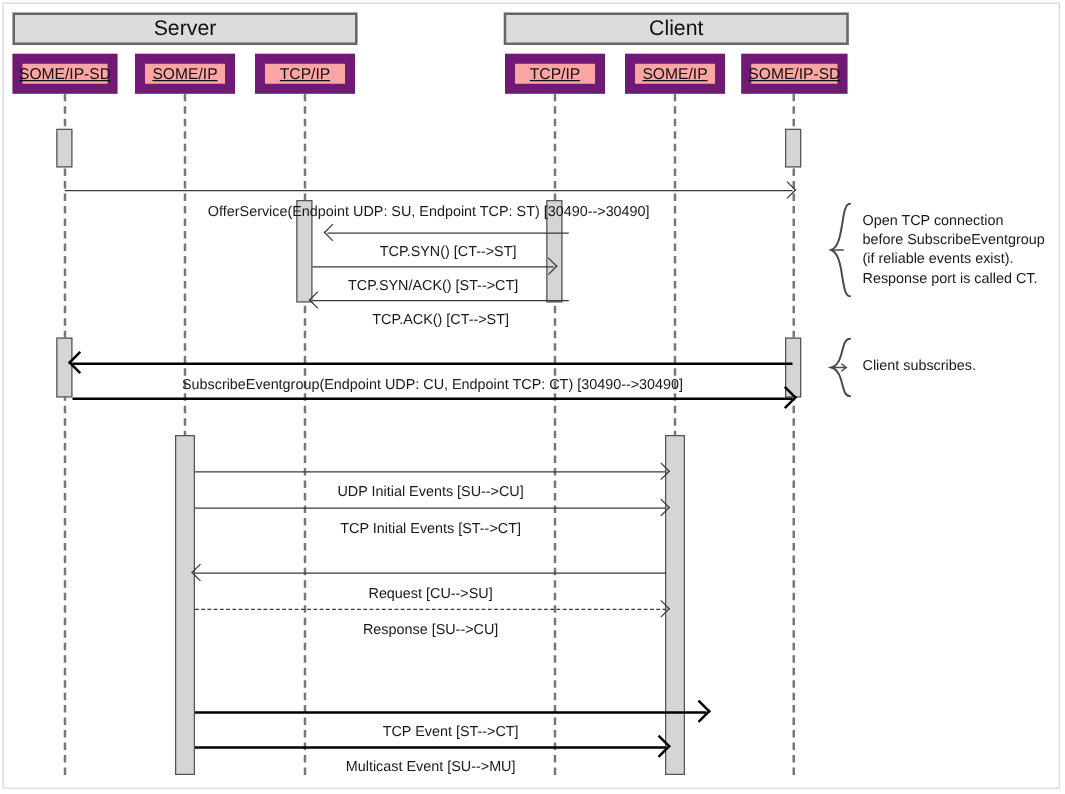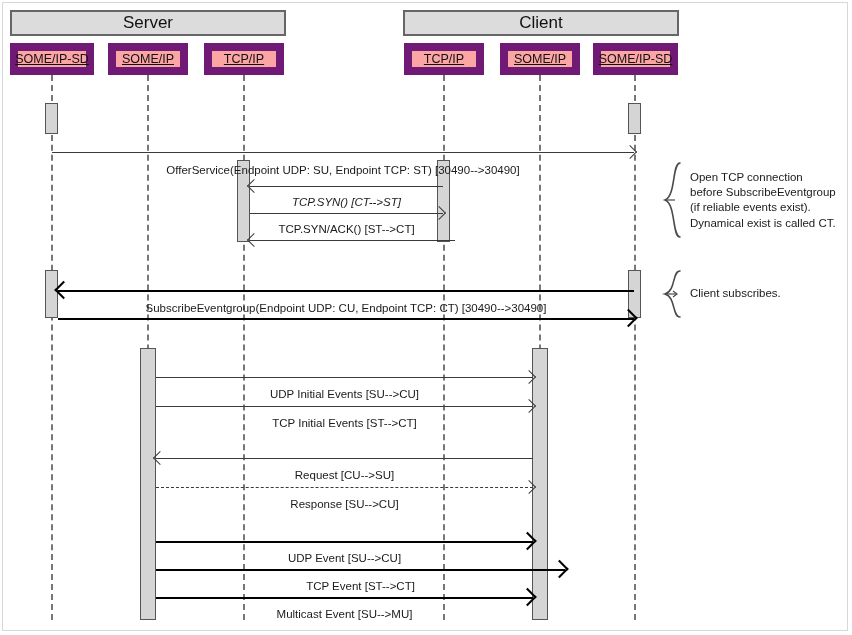--- a/index.html
+++ b/index.html
@@ -155,35 +155,36 @@
 
   <div class="act" style="left:140px;top:348px;width:16px;height:272px;"></div>
   <div class="act" style="left:532px;top:348px;width:16px;height:272px;"></div>
 
   <div class="msg" style="left:52px;top:128px;width:582px;height:28px;margin-top:24px;">
     <div class="line"></div>
     <div class="head-r"></div>
     <div class="label">OfferService(Endpoint UDP: SU, Endpoint TCP: ST) [30490--&gt;30490]</div>
   </div>
 
-  <div class="msg" style="left:250px;top:186px;width:193px;height:26px;font-style:italic;">
+  <div class="msg" style="left:262px;top:186px;width:193px;height:26px;">
     <div class="line"></div>
     <div class="head-l"></div>
     <div class="label">TCP.SYN() [CT--&gt;ST]</div>
   </div>
 
   <div class="msg" style="left:250px;top:213px;width:193px;height:26px;">
     <div class="line"></div>
     <div class="head-r"></div>
     <div class="label">TCP.SYN/ACK() [ST--&gt;CT]</div>
   </div>
 
   <div class="msg" style="left:250px;top:240px;width:205px;height:26px;">
     <div class="line"></div>
     <div class="head-l"></div>
+    <div class="label">TCP.ACK() [CT--&gt;ST]</div>
   </div>
 
   <div class="msg bold" style="left:58px;top:290px;width:576px;height:28px;">
     <div class="line"></div>
     <div class="head-l"></div>
     <div class="label">SubscribeEventgroup(Endpoint UDP: CU, Endpoint TCP: CT) [30490--&gt;30490]</div>
   </div>
 
   <div class="msg bold" style="left:58px;top:318px;width:576px;height:28px;">
     <div class="line"></div>
@@ -207,25 +208,20 @@
     <div class="head-l"></div>
     <div class="label">Request [CU--&gt;SU]</div>
   </div>
 
   <div class="msg dashed" style="left:156px;top:487px;width:377px;height:27px;">
     <div class="line"></div>
     <div class="head-r"></div>
     <div class="label">Response [SU--&gt;CU]</div>
   </div>
 
-  <div class="msg bold" style="left:156px;top:541px;width:377px;height:27px;">
-    <div class="line"></div>
-    <div class="head-r"></div>
-    <div class="label">UDP Event [SU--&gt;CU]</div>
-  </div>
 
   <div class="msg bold" style="left:156px;top:569px;width:409px;height:27px;">
     <div class="line"></div>
     <div class="head-r"></div>
     <div class="label">TCP Event [ST--&gt;CT]</div>
   </div>
 
   <div class="msg bold" style="left:156px;top:597px;width:377px;height:27px;">
     <div class="line"></div>
     <div class="head-r"></div>
@@ -235,21 +231,21 @@
   <div class="brace" style="left:662px;top:162px;width:22px;height:76px;">
     <svg width="22" height="76" viewBox="0 0 22 76">
       <path d="M18 1 C10 1 14 34 3 38 C14 42 10 75 18 75" fill="none" stroke="#4a4a4a" stroke-width="1.6" stroke-linecap="round"></path>
       <path d="M3 38 L13 38" fill="none" stroke="#4a4a4a" stroke-width="1.2"></path>
     </svg>
   </div>
   <div class="note" style="left:690px;top:170px;">
     <div>Open TCP connection</div>
     <div>before SubscribeEventgroup</div>
     <div>(if reliable events exist).</div>
-    <div>Dynamical exist is called CT.</div>
+    <div>Response port is called CT.</div>
   </div>
 
   <div class="brace" style="left:662px;top:270px;width:22px;height:48px;">
     <svg width="22" height="48" viewBox="0 0 22 48">
       <path d="M18 1 C10 1 14 21 3 24 C14 27 10 47 18 47" fill="none" stroke="#4a4a4a" stroke-width="1.6" stroke-linecap="round"></path>
       <path d="M3 24 L14 24" fill="none" stroke="#4a4a4a" stroke-width="1.2"></path>
       <path d="M11 21 L15 24 L11 27" fill="none" stroke="#4a4a4a" stroke-width="1.2"></path>
     </svg>
   </div>
   <div class="note" style="left:690px;top:286px;">

